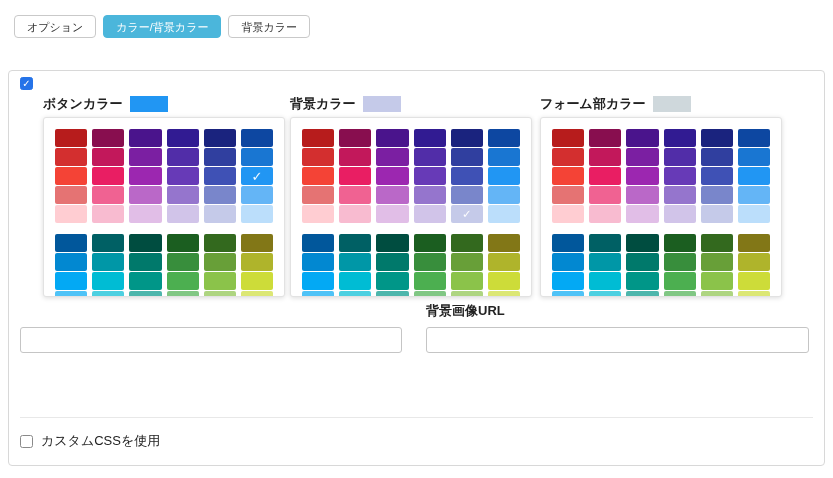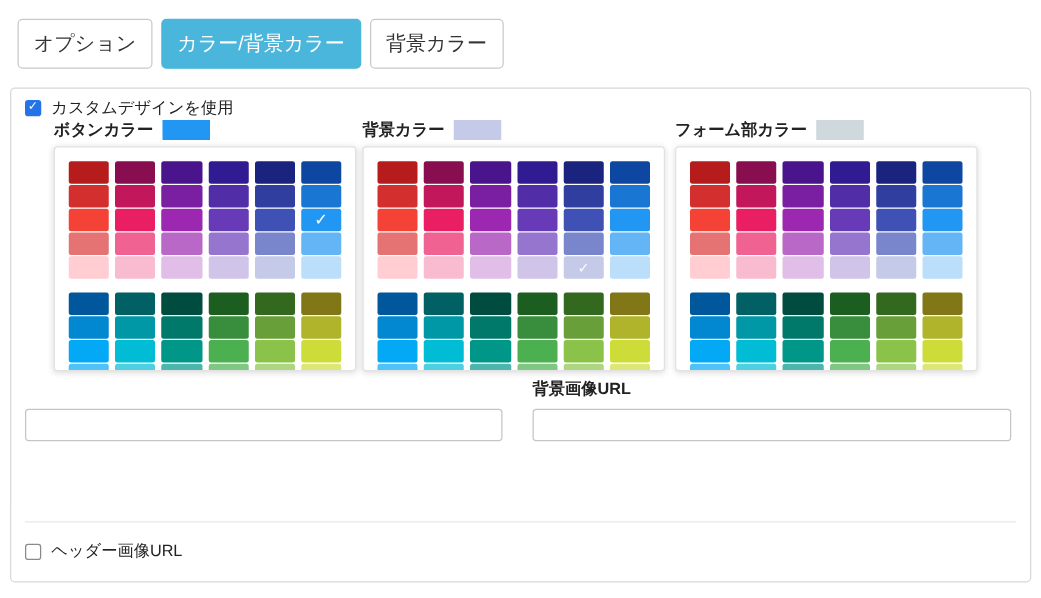--- a/index.html
+++ b/index.html
@@ -2,21 +2,21 @@
 <html><head>
 <meta charset="utf-8">
 <style>
   * { margin:0; padding:0; box-sizing:border-box; }
   html,body { background:#fff; }
   body { font-family:"Liberation Sans","DejaVu Sans",sans-serif; color:#333; }
   #page { position:relative; width:833px; height:478px; background:#fff; overflow:hidden; font-size:13px; }
 
   
   .tabs { position:absolute; left:14px; top:15px; display:flex; gap:7px; }
-  .tab { height:40px; padding:0 12px; line-height:23px; font-size:16px; background:#fff;
+  .tab { height:23px; padding:0 12px; line-height:23px; font-size:11px; background:#fff;
          border:1px solid #c9c9c9; border-radius:4px; color:#333; cursor:pointer; white-space:nowrap; }
   .tab.active { background:#4bb6db; border-color:#4bb6db; color:#fff; }
 
   
   .card { position:absolute; left:8px; top:70px; width:817px; height:396px;
           background:#fff; border:1px solid #d8d8d8; border-radius:4px; }
 
   
   .check-row { position:absolute; display:flex; align-items:center; gap:8px; }
   .checkbox { width:13px; height:13px; border:1px solid #8a8a8a; border-radius:2.5px; background:#fff;
@@ -57,21 +57,20 @@
     <button class="tab active">カラー/背景カラー</button>
     <button class="tab">背景カラー</button>
   </div>
 
   <div class="card">
 
     <div class="check-row" style="left:11px; top:6px;">
       <span class="checkbox checked">
         <span class="tick">✓</span>
       </span>
-      <span class="check-label">カスタムデザインを使用</span>
     </div>
 
     <div class="picker" style="left:34px;">
       <div class="picker-label-row">
         <span class="picker-label">ボタンカラー</span>
         <span class="mini-swatch" style="background: rgb(33, 150, 243);"></span>
       </div>
       <div class="palette-panel">
           <div class="swatch-block">
             <div class="swatch" style="background: rgb(183, 28, 28);"></div>
@@ -275,17 +274,17 @@
     <input class="text-input" style="left: 11px; top: 256px; width: 382px;" type="text" value="">
 
     <div class="field-label" style="left:417px; top:231px;">背景画像URL</div>
     <input class="text-input" style="left: 417px; top: 256px; width: 383px;" type="text" value="">
 
 
     <div class="divider" style="top:346px;"></div>
 
     <div class="check-row" style="left:11px; top:361px;">
       <span class="checkbox"></span>
-      <span class="check-label">ヘッダー画像URL</span>
+      <span class="check-label">カスタムCSSを使用</span>
     </div>
 
   </div>
 </div>
 
 </body></html>

